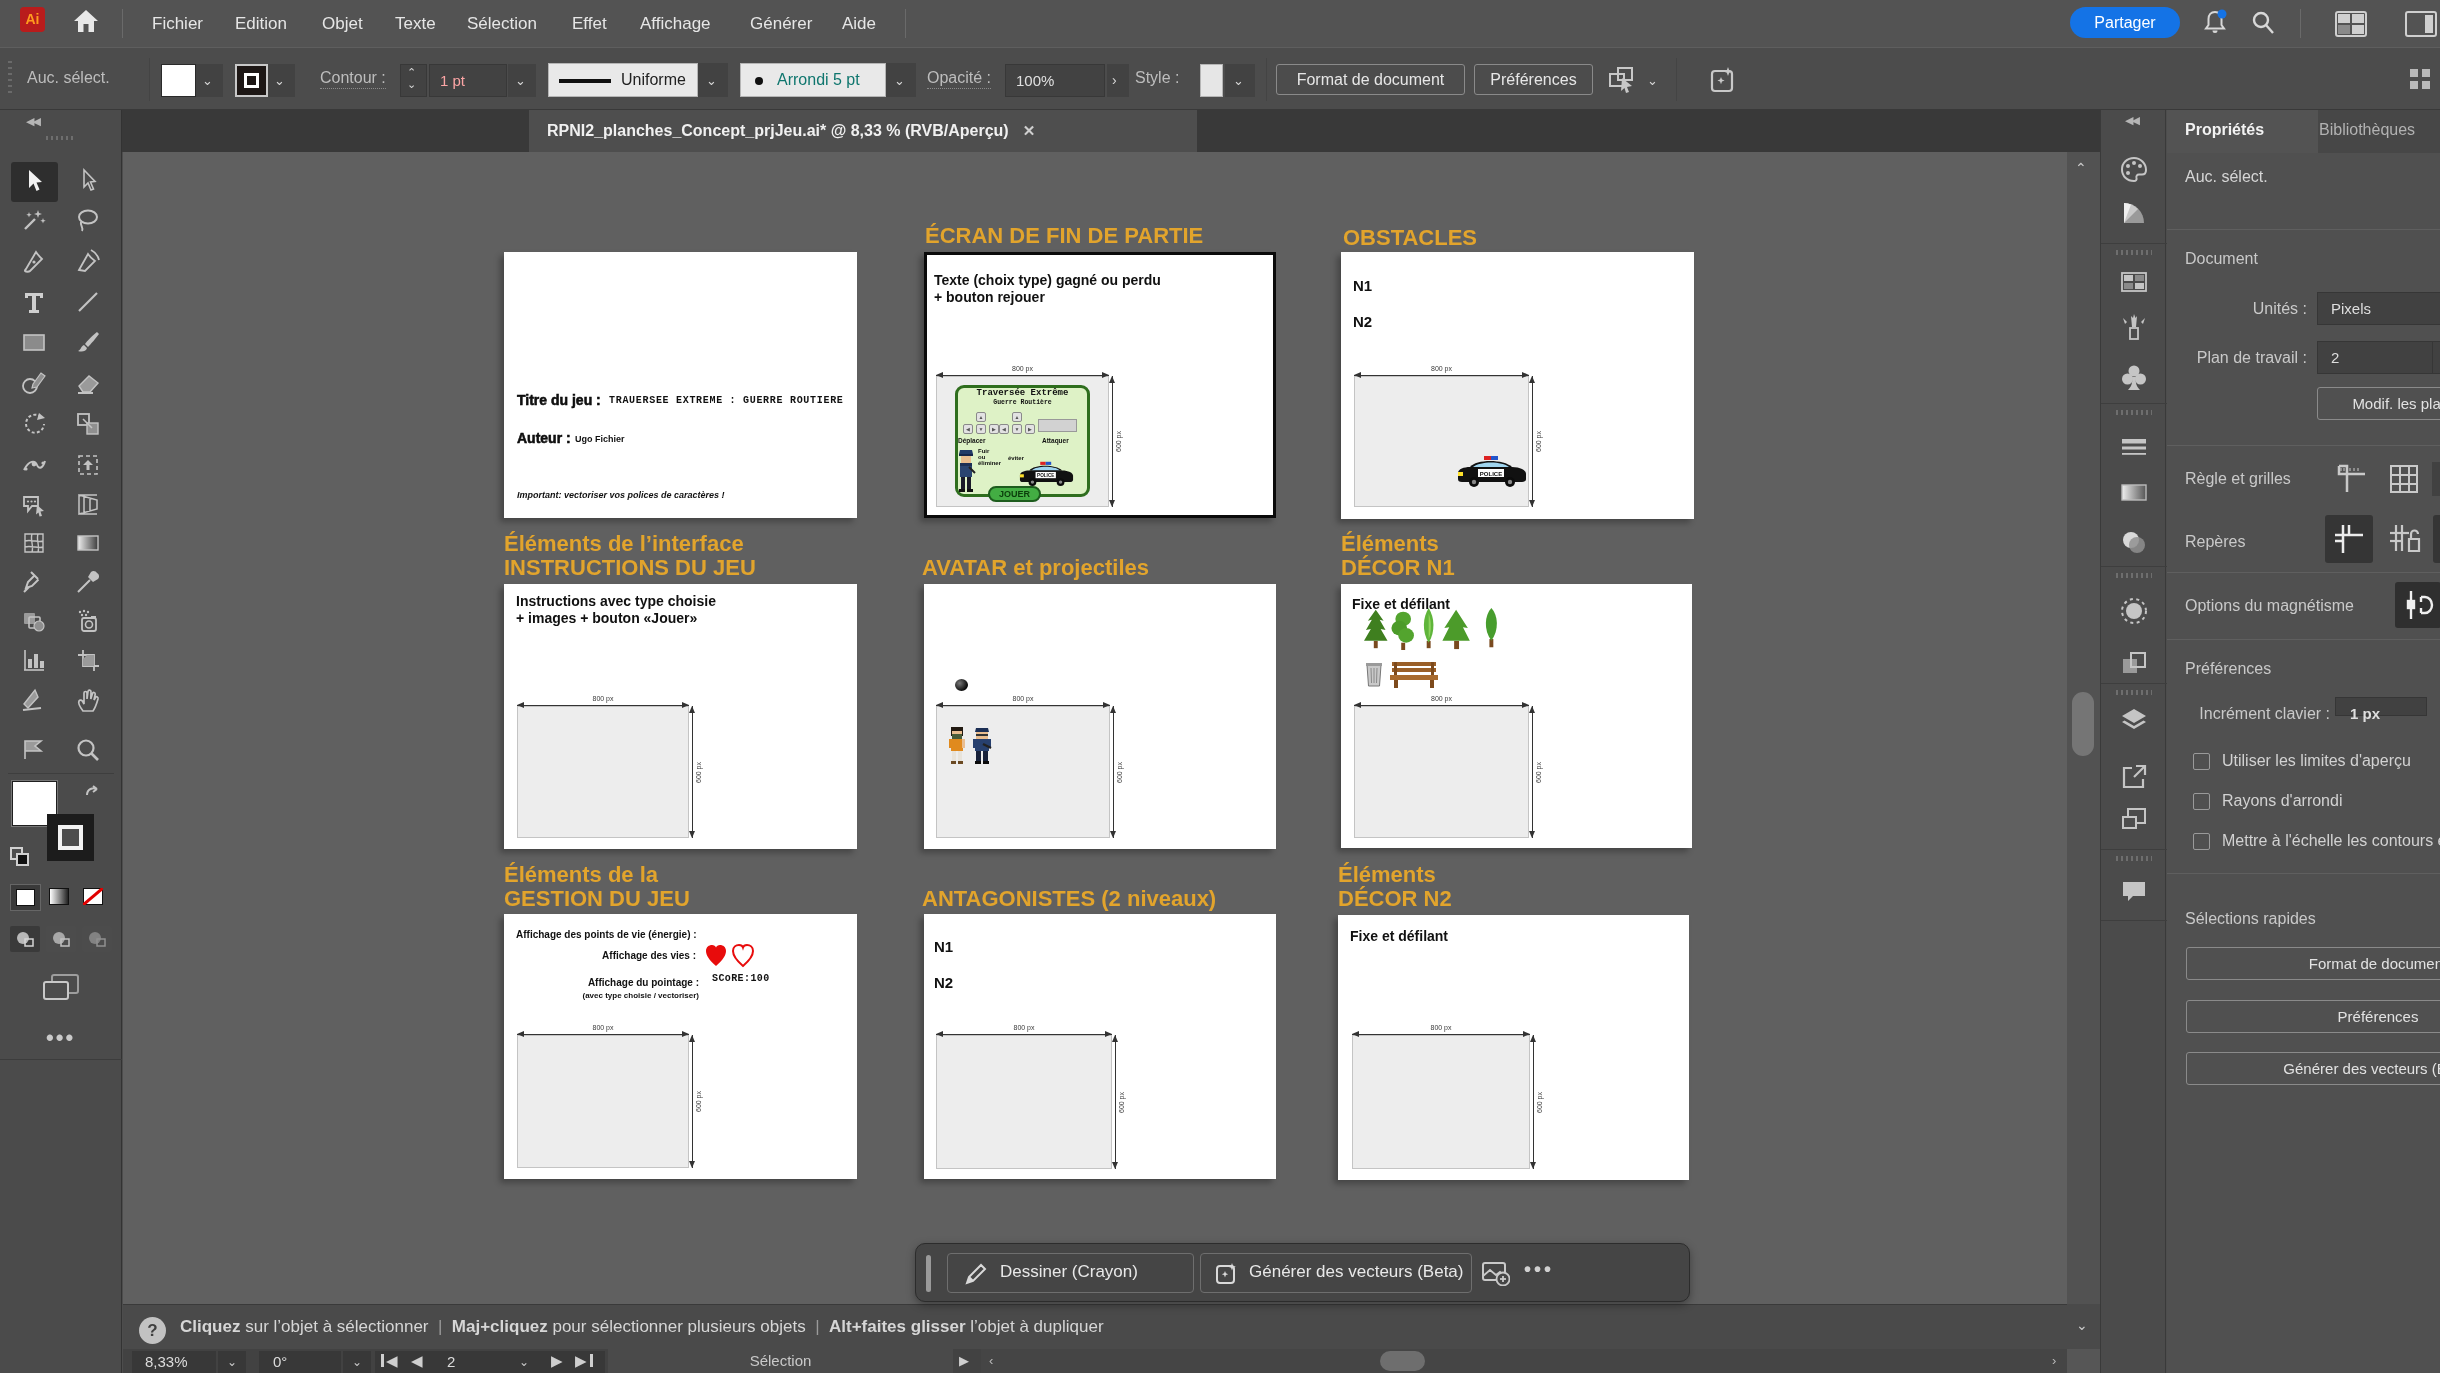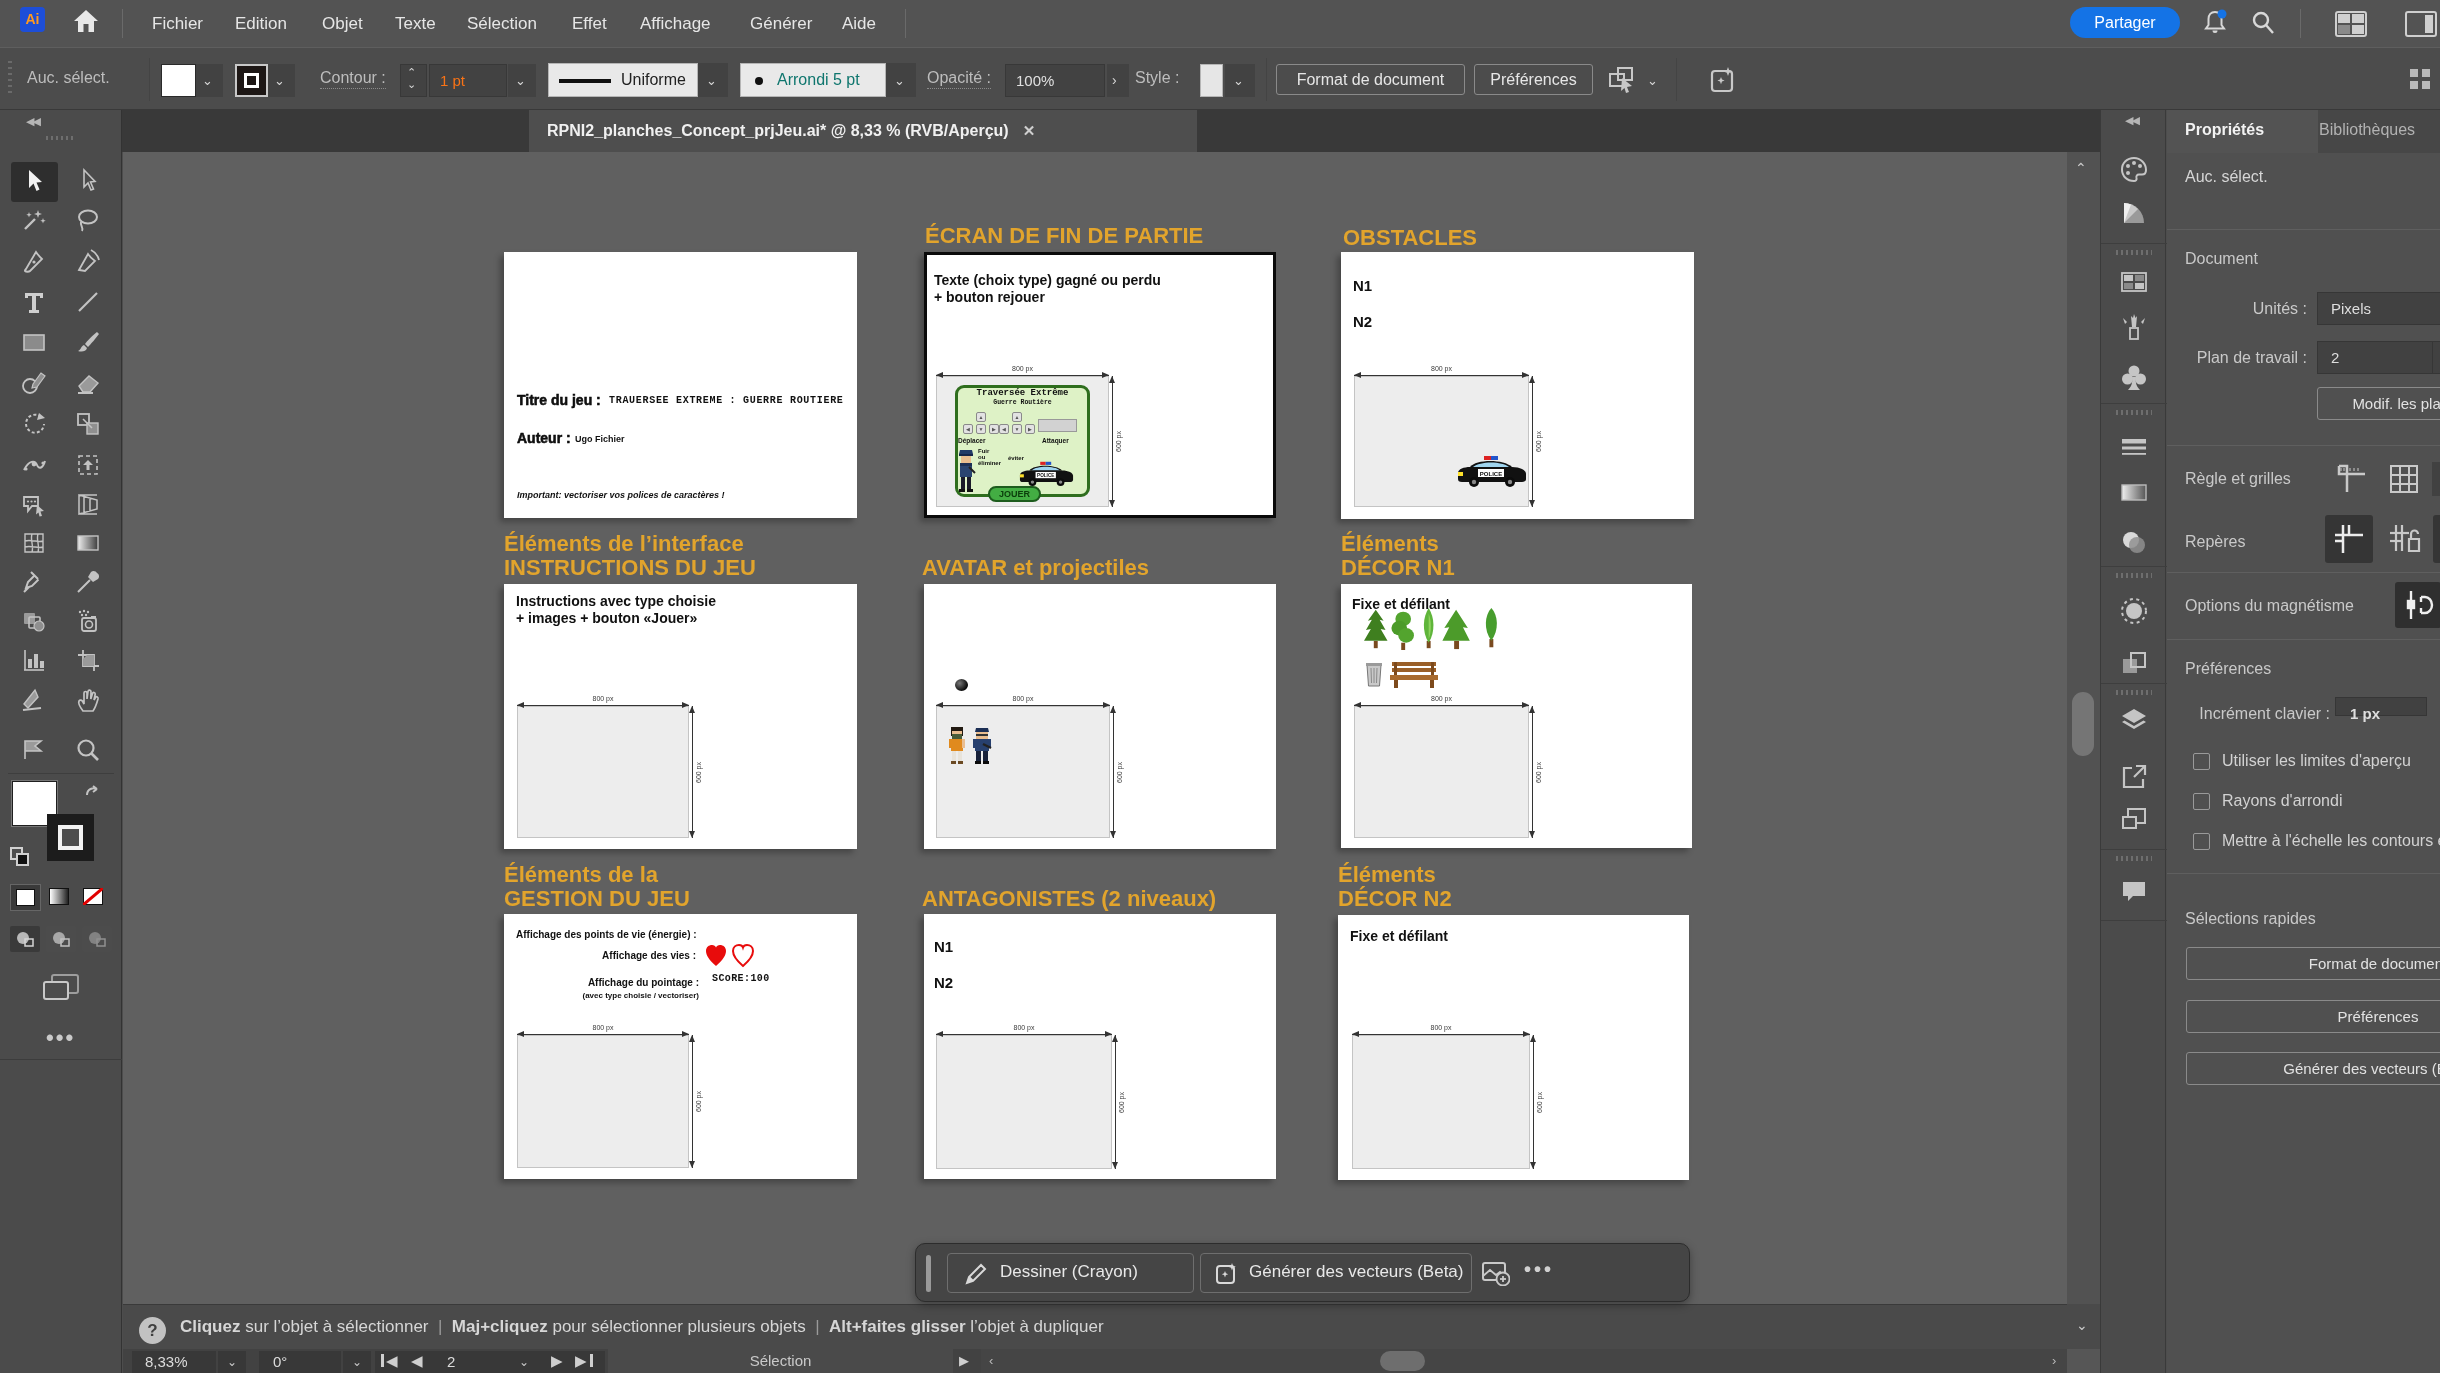--- a/index.html
+++ b/index.html
@@ -46,21 +46,21 @@
 #taskbar { position:absolute; top:1243px; left:915px; width:775px; height:59px; background:#454545;
   border:1px solid #2c2c2c; border-radius:10px; box-shadow:0 3px 8px rgba(0,0,0,0.35); }
 .tbtn { position:absolute; top:9px; height:40px; border:1px solid #6e6e6e; border-radius:4px;
   color:#e8e8e8; font-size:17px; }
 svg { display:block; position:absolute; }
 </style>
 </head>
 <body>
 <div id="app">
 <div id="menubar">
-<div class="abs" style="left:20px;top:7px;width:25px;height:25px;background:#1d4ed8;border-radius:4px;color:#ff9a1e;font-weight:bold;font-size:14px;text-align:center;line-height:25px;">Ai</div>
+<div class="abs" style="left:20px;top:7px;width:25px;height:25px;background:#b91c1c;border-radius:4px;color:#ff9a1e;font-weight:bold;font-size:14px;text-align:center;line-height:25px;">Ai</div>
 <svg style="left:72px;top:8px" width="28" height="26" viewBox="0 0 28 26">
         <path d="M14 2 L26 13 L22 13 L22 24 L16.5 24 L16.5 16 L11.5 16 L11.5 24 L6 24 L6 13 L2 13 Z" fill="#e8e8e8"></path>
       </svg>
 <div class="abs" style="left:122px;top:9px;width:1px;height:29px;background:#6a6a6a;"></div>
 <div class="menuitem" style="left:152px">Fichier</div>
 <div class="menuitem" style="left:235px">Edition</div>
 <div class="menuitem" style="left:322px">Objet</div>
 <div class="menuitem" style="left:395px">Texte</div>
 <div class="menuitem" style="left:467px">Sélection</div>
 <div class="menuitem" style="left:572px">Effet</div>
@@ -103,21 +103,21 @@
         <div class="abs" style="left:7px;top:7px;width:15px;height:15px;border:3px solid #fff;"></div>
       </div>
 <div class="abs" style="left:268px;top:16px;width:27px;height:33px;background:#424242;">
         <div class="chev" style="left:6px;top:9px;font-size:13px">⌄</div>
       </div>
 <div class="clabel" style="left:320px;top:21px;border-bottom:1px dotted #8a8a8a;padding-bottom:1px">Contour :</div>
 <div class="abs" style="left:400px;top:16px;width:27px;height:33px;background:#424242;border:1px solid #383838;">
         <div class="chev" style="left:6px;top:1px;font-size:11px">⌃</div>
         <div class="chev" style="left:6px;top:13px;font-size:11px">⌄</div>
       </div>
-<div class="abs" style="left:429px;top:16px;width:78px;height:33px;background:#424242;border:1px solid #383838;color:#f97316;font-size:15px;">
+<div class="abs" style="left:429px;top:16px;width:78px;height:33px;background:#424242;border:1px solid #383838;color:#fca5a5;font-size:15px;">
         <div style="margin:7px 0 0 10px">1 pt</div>
       </div>
 <div class="abs" style="left:508px;top:16px;width:28px;height:33px;background:#424242;">
         <div class="chev" style="left:7px;top:9px;font-size:13px">⌄</div>
       </div>
 <div class="ltbox" style="left:548px;top:15px;width:150px;height:34px;">
         <div class="abs" style="left:10px;top:15px;width:52px;height:4px;background:#111;"></div>
         <div class="abs" style="left:72px;top:7px;color:#222;font-size:16px;">Uniforme</div>
       </div>
 <div class="abs" style="left:698px;top:15px;width:30px;height:34px;background:#424242;">

